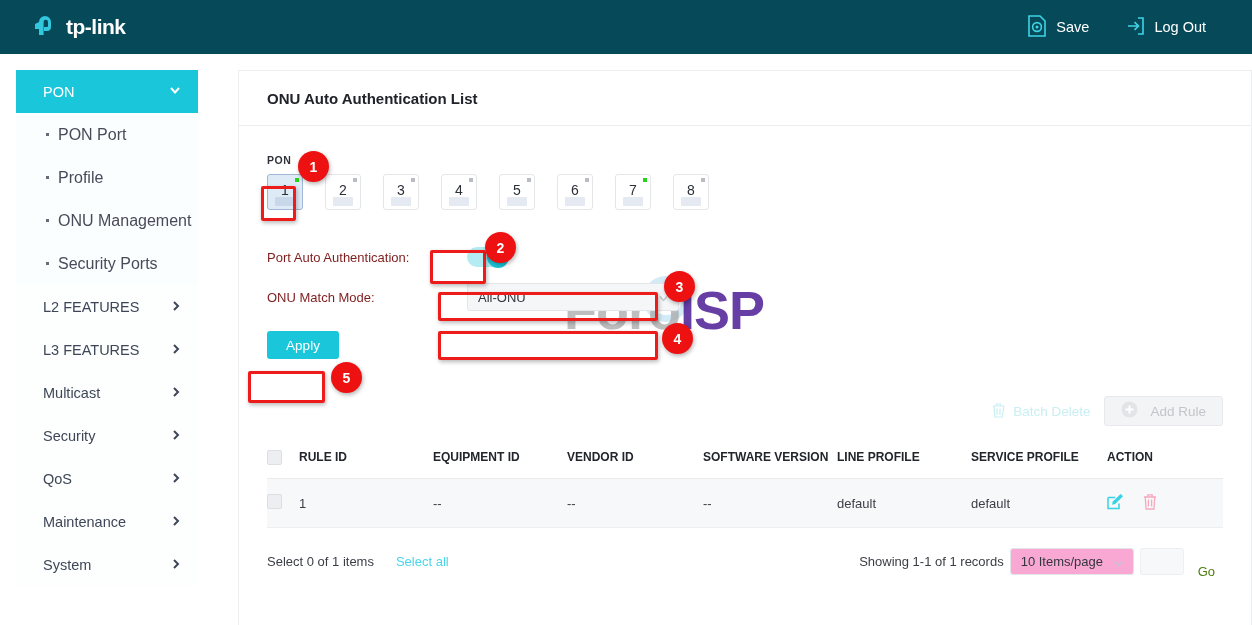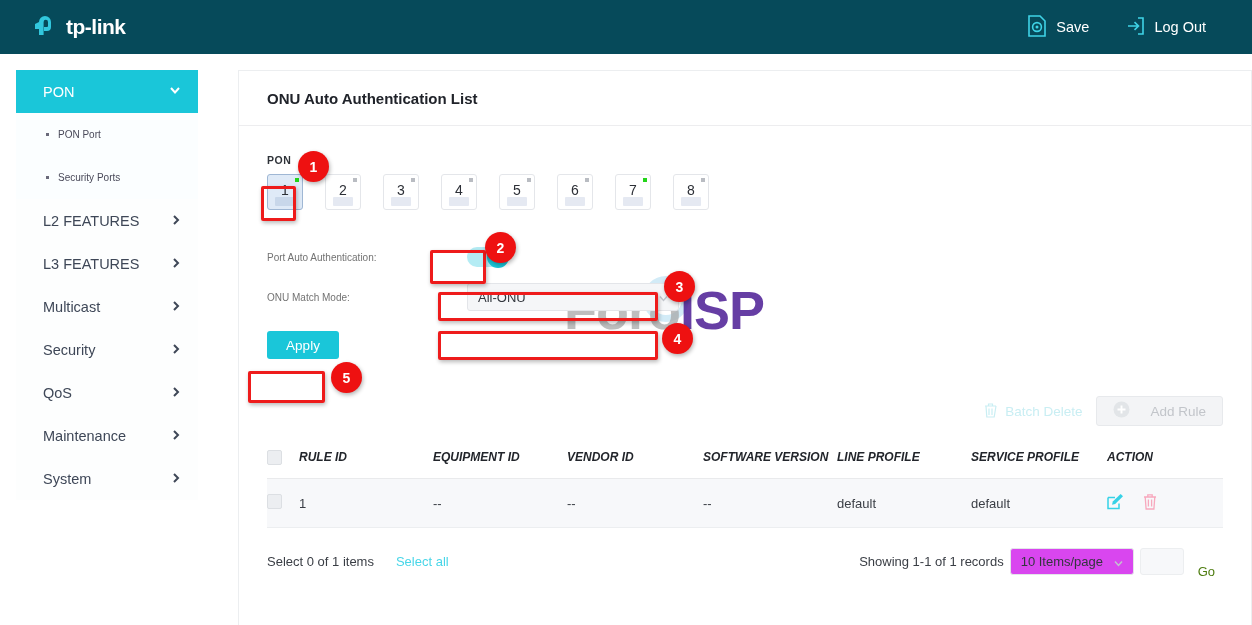--- a/index.html
+++ b/index.html
@@ -44,21 +44,21 @@
     height: 43px; background: #1ac6d9;
     display: flex; align-items: center;
     padding: 0 16px 0 27px;
     color: #ffffff; font-size: 14.5px;
     cursor: pointer;
   }
   .nav-group-head .chev { margin-left: auto; }
   .sub-list { background: #fbfeff; }
   .sub-item {
     height: 43px; display: flex; align-items: center;
-    padding-left: 30px; font-size: 10px; color: #4a4a5a;
+    padding-left: 30px; font-size: 16px; color: #4a4a5a;
     cursor: pointer;
   }
   .sub-item .dot {
     width: 3px; height: 3px; background: #6a6a7a;
     margin-right: 9px; flex: none;
   }
   .sub-item.active { background: #d5fafd; }
   .nav-item {
     height: 43px; display: flex; align-items: center;
     padding: 0 16px 0 27px; font-size: 14.5px; color: #3e4757;
@@ -126,21 +126,21 @@
   }
   .port.selected { background: #dfeaf7; border-color: #9fb7d4; }
   .port.selected .slot { background: #c8d7ea; }
 
   
   .form { margin-top: 28px; }
   .frow {
     display: flex; align-items: center;
     height: 38px; margin-bottom: 2px; position: relative;
   }
-  .flabel { width: 200px; font-size: 10px; color: #737373; }
+  .flabel { width: 200px; font-size: 13px; color: #7f1d1d; }
   .switch {
     width: 42px; height: 20px; border-radius: 10px;
     background: #b4ecf4; position: relative; cursor: pointer;
   }
   .switch .knob {
     position: absolute; right: 0px; top: -1px;
     width: 22px; height: 22px; border-radius: 50%;
     background: #1ac6d9;
   }
   .sel {
@@ -176,33 +176,32 @@
   
   .tbl-tools {
     display: flex; justify-content: flex-end; align-items: center;
     margin-top: 32px; gap: 14px;
   }
   .batch-del {
     display: flex; align-items: center; gap: 7px;
     color: #c9eef3; font-size: 13.5px; cursor: pointer;
   }
   .add-rule {
-    display: flex; align-items: center; gap: 20px;
+    display: flex; align-items: center; gap: 12px;
     background: #f3f4f6; border: 1px solid #e7e9ec;
     border-radius: 3px; height: 30px; padding: 0 16px;
     color: #c2c5ca; font-size: 13.5px; cursor: pointer;
   }
 
   
   table { width: 100%; border-collapse: collapse; margin-top: 14px; }
   thead th {
     text-align: left; font-size: 12px; font-weight: bold;
     color: #22252b; padding: 10px 0; vertical-align: top;
     border-bottom: 1px solid #e9eaec;
-    font-style: italic;
   }
   tbody td {
     font-size: 13px; color: #3a3e45; padding: 14px 0;
     background: #f7f8fa; border-bottom: 1px solid #eceef0;
   }
   .cb {
     width: 15px; height: 15px; background: #eceef1;
     border: 1px solid #dcdfe3; border-radius: 2px;
     display: inline-block; cursor: pointer;
   }
@@ -212,21 +211,21 @@
   
   .tbl-foot {
     display: flex; align-items: center;
     margin-top: 16px; font-size: 13px; color: #3a3e45;
   }
   .sel-all { color: #48d6e8; margin-left: 22px; cursor: pointer; }
   .foot-right {
     margin-left: auto; display: flex; align-items: center; gap: 6px;
   }
   .pp-sel {
-    width: 124px; height: 27px; background: #d946ef;
+    width: 124px; height: 27px; background: #f9a8d4;
     border: 1px solid #e3e5e9; border-radius: 3px;
     font-size: 13px; color: #32363d; display: flex;
     align-items: center; padding: 0 10px; position: relative;
     cursor: pointer;
   }
   .pp-sel .chev-s { position: absolute; right: 9px; top: 8px; }
   .page-input {
     width: 44px; height: 27px; background: #f7f8fa;
     border: 1px solid #eceef0; border-radius: 3px;
   }
@@ -279,20 +278,28 @@
       <svg width="14" height="14" viewBox="0 0 14 14">
         <path d="M3 5 L7 9.5 L11 5" fill="none" stroke="#ffffff" stroke-width="2"></path>
       </svg>
     </span>
   </div>
 
   <div class="sub-list">
     <div class="sub-item">
       <span class="dot"></span>
       <span>PON Port</span>
+    </div>
+    <div class="sub-item">
+      <span class="dot"></span>
+      <span>Profile</span>
+    </div>
+    <div class="sub-item">
+      <span class="dot"></span>
+      <span>ONU Management</span>
     </div>
     <div class="sub-item">
       <span class="dot"></span>
       <span>Security Ports</span>
     </div>
   </div>
 
   <div class="nav-item">
     <span>L2 FEATURES</span>
     <span class="chev-r">

